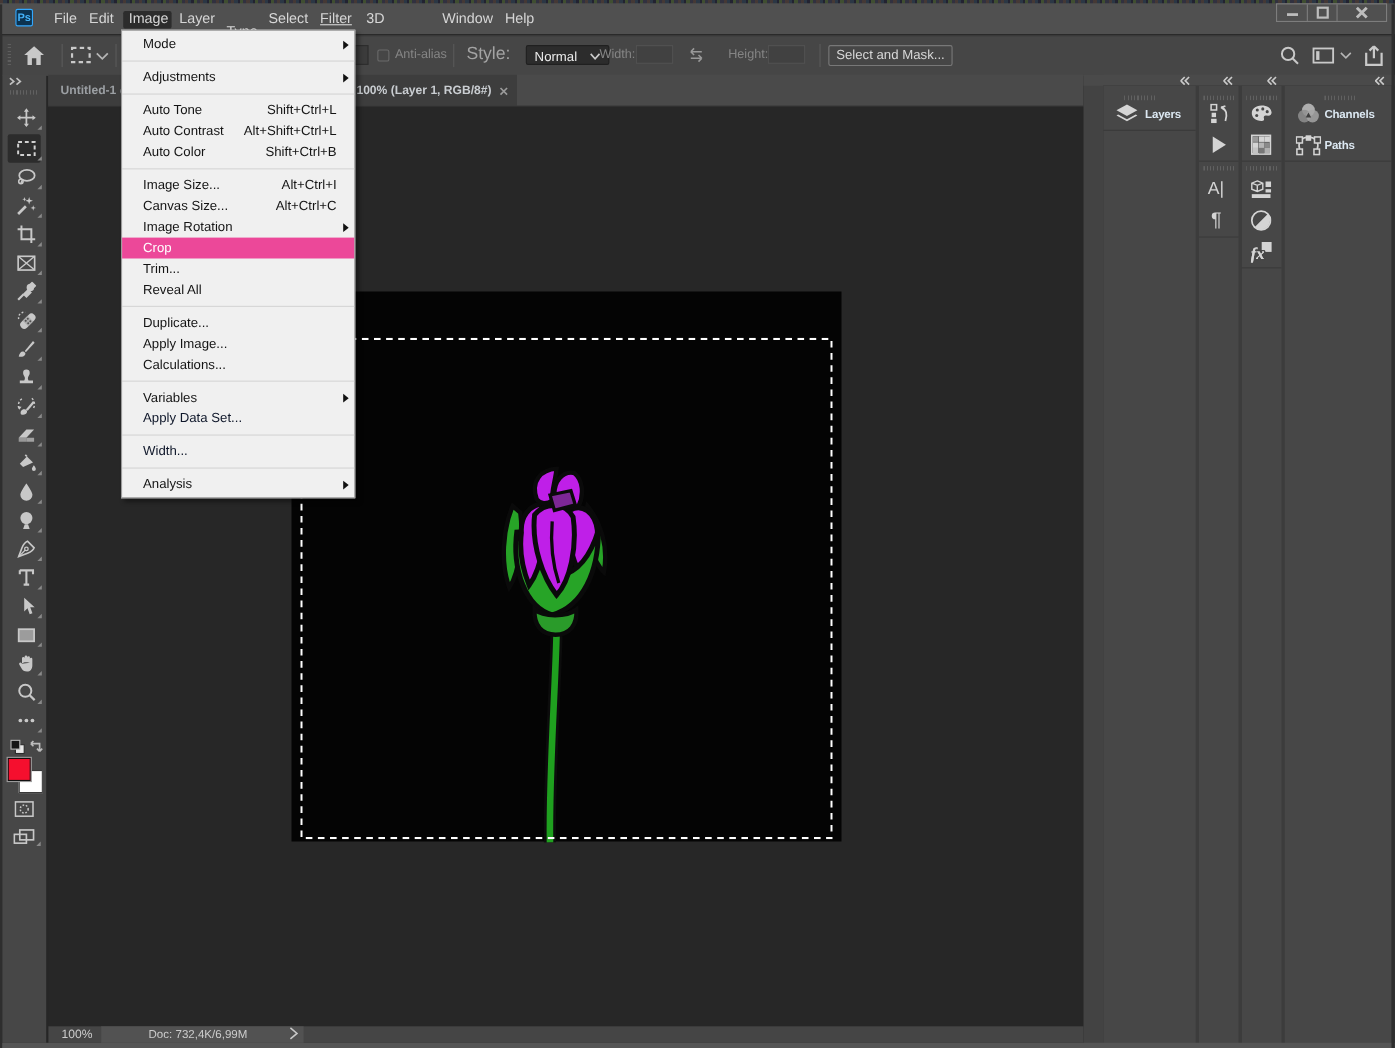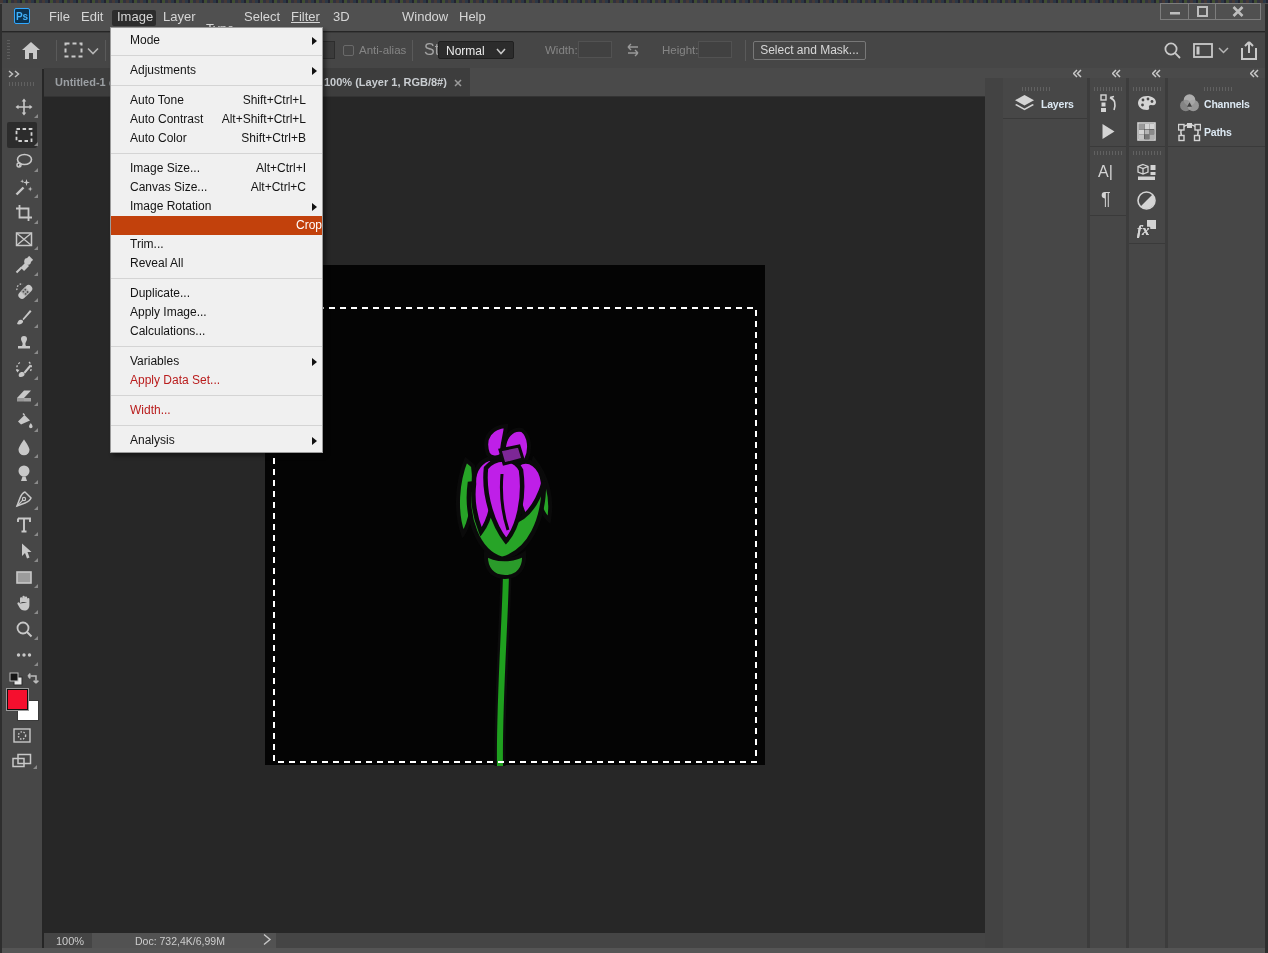--- a/index.html
+++ b/index.html
@@ -30,22 +30,22 @@
   
   #winbtns{left:1160px;top:3px;width:101px;height:17px;border:1px solid #7d7d7d;box-sizing:border-box;}
   .wdiv{position:absolute;top:0;width:1px;height:15px;background:#7d7d7d;}
   
   #dropdown{left:110px;top:27px;width:213px;background:#f0f0f0;border:1px solid #9b9b9b;
             box-sizing:border-box;box-shadow:3px 3px 4px rgba(0,0,0,0.4);z-index:50;padding:3px 0 2px 0;}
   .dmi{height:19px;line-height:19px;font-size:12px;color:#141414;padding-left:19px;position:relative;}
   .dmi .sc{position:absolute;right:16px;top:0;}
   .dmi .ar{position:absolute;right:5px;top:5.5px;width:0;height:0;
            border-left:5.5px solid #111;border-top:4px solid transparent;border-bottom:4px solid transparent;}
-  .dmi.dis{color:#b91c1c;}
-  .dmi.hl{background:#c2410c;color:#fff;margin:0;text-align:right;}
+  .dmi.dis{color:#0f172a;}
+  .dmi.hl{background:#ec4899;color:#fff;margin:0;}
   .dsep{height:1px;background:#d4d4d4;margin:5px 0px;}
   
   .oblabel{position:absolute;font-size:16px;color:#a3a3a3;top:43px;height:14px;line-height:14px;}
   .obgrey{color:#858585;}
   .obsep{position:absolute;top:40px;width:1px;height:21px;background:#5a5a5a;}
   
   .tool{position:absolute;left:2px;width:40px;height:25px;}
   .tool svg{position:absolute;left:13px;top:3px;}
   .tcorner{position:absolute;right:4px;bottom:2px;width:0;height:0;
            border-left:4px solid transparent;border-bottom:4px solid #8a8a8a;}
@@ -97,21 +97,21 @@
   </svg>
 <svg class="abs" style="left:87px;top:47px;" width="12" height="8">
     <path d="M1,1.5 L6,6.5 L11,1.5" fill="none" stroke="#b5b5b5" stroke-width="1.6"></path>
   </svg>
 <div class="obsep" style="left:105px;"></div>
 <div class="abs" style="left:322px;top:41px;width:13px;height:18px;background:#3b3b3b;border:1px solid #2d2d2d;box-sizing:border-box;"></div>
 <div class="abs" style="left:343px;top:45px;width:11px;height:11px;border:1px solid #6a6a6a;border-radius:2px;box-sizing:border-box;"></div>
 <span class="oblabel obgrey" style="left:359px;font-size:11.5px;">Anti-alias</span>
 <div class="obsep" style="left:412px;"></div>
 <span class="oblabel" style="left:424px;">Style:</span>
-<div class="abs" style="left:438px;top:41px;width:76px;height:18px;background:#2c2c2c;border:1px solid #202020;border-radius:2px;box-sizing:border-box;">
+<div class="abs" style="left:478px;top:41px;width:76px;height:18px;background:#2c2c2c;border:1px solid #202020;border-radius:2px;box-sizing:border-box;">
   <span style="position:absolute;left:7px;top:2px;font-size:12px;color:#ececec;">Normal</span>
   <svg style="position:absolute;right:7px;top:6px;" width="10" height="7">
       <path d="M1,1 L5,5.5 L9,1" fill="none" stroke="#c9c9c9" stroke-width="1.5"></path>
     </svg>
 </div>
 <span class="oblabel obgrey" style="left:545px;font-size:11.5px;">Width:</span>
 <div class="abs" style="left:578px;top:41px;width:34px;height:17px;background:#414141;border:1px solid #525252;box-sizing:border-box;"></div>
 <svg class="abs" style="left:624px;top:42px;" width="18" height="16">
     <path d="M4,5 h10 M4,5 l3,-3 M4,5 l3,3 M14,11 h-10 M14,11 l-3,-3 M14,11 l-3,3" fill="none" stroke="#999999" stroke-width="1.4"></path>
   </svg>

